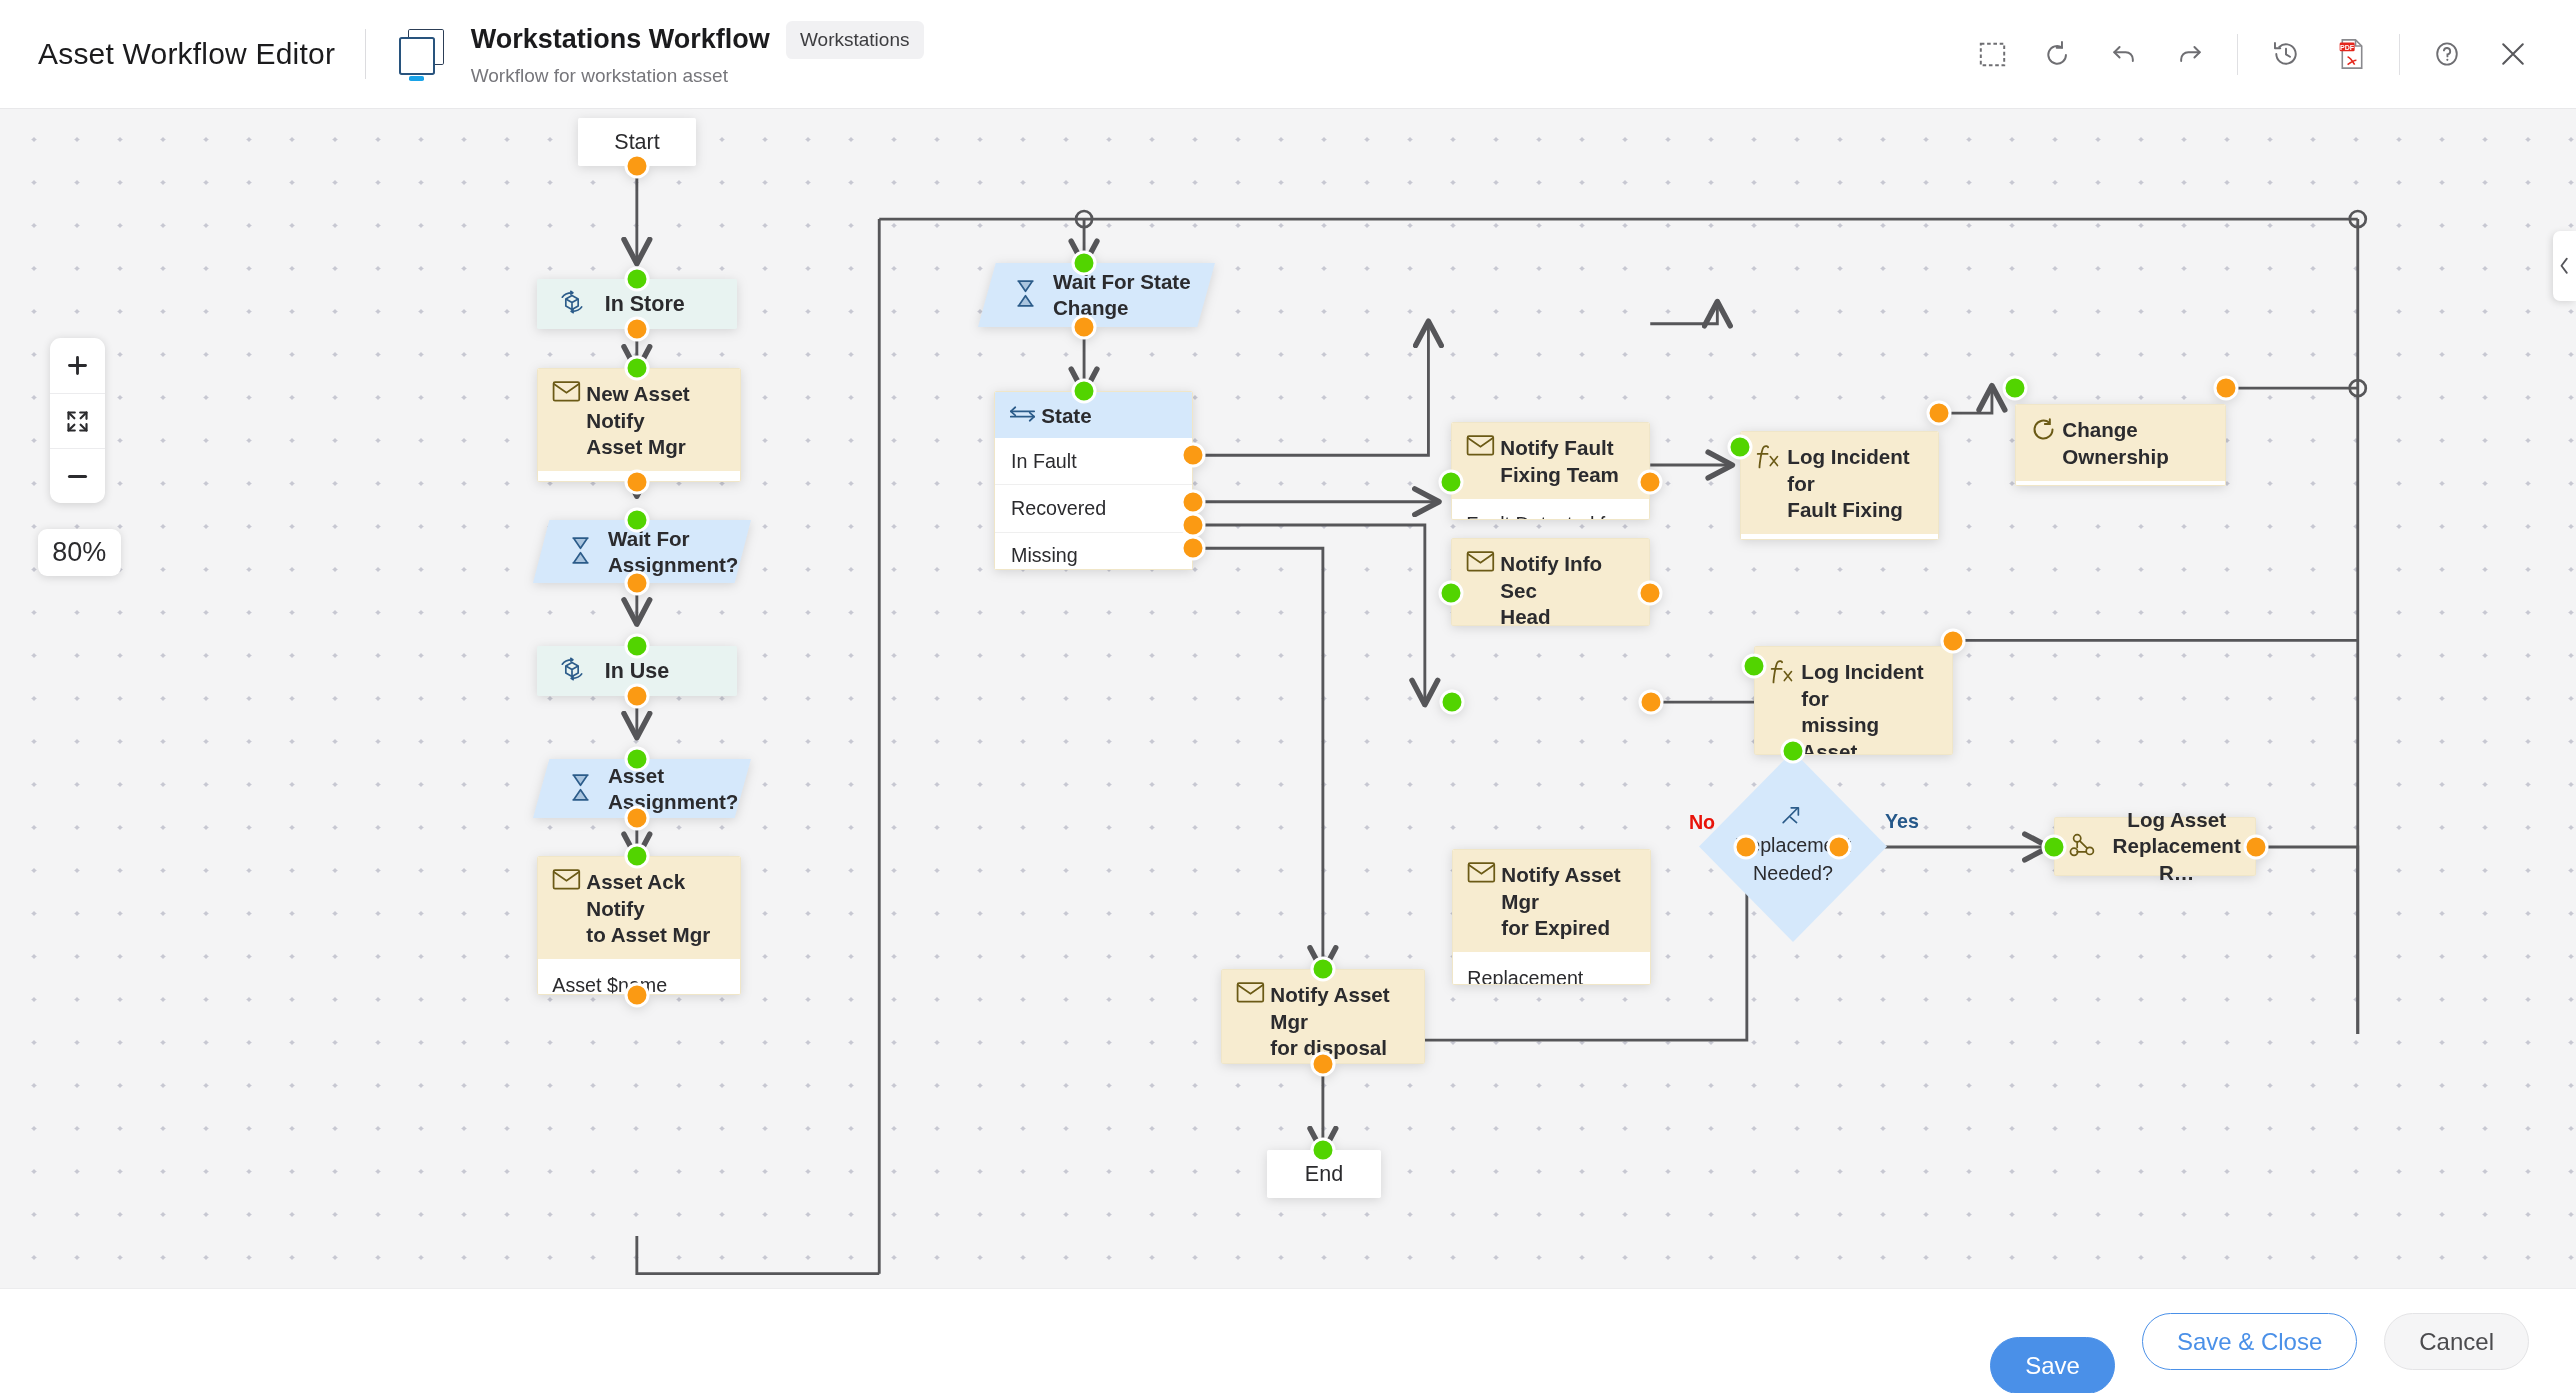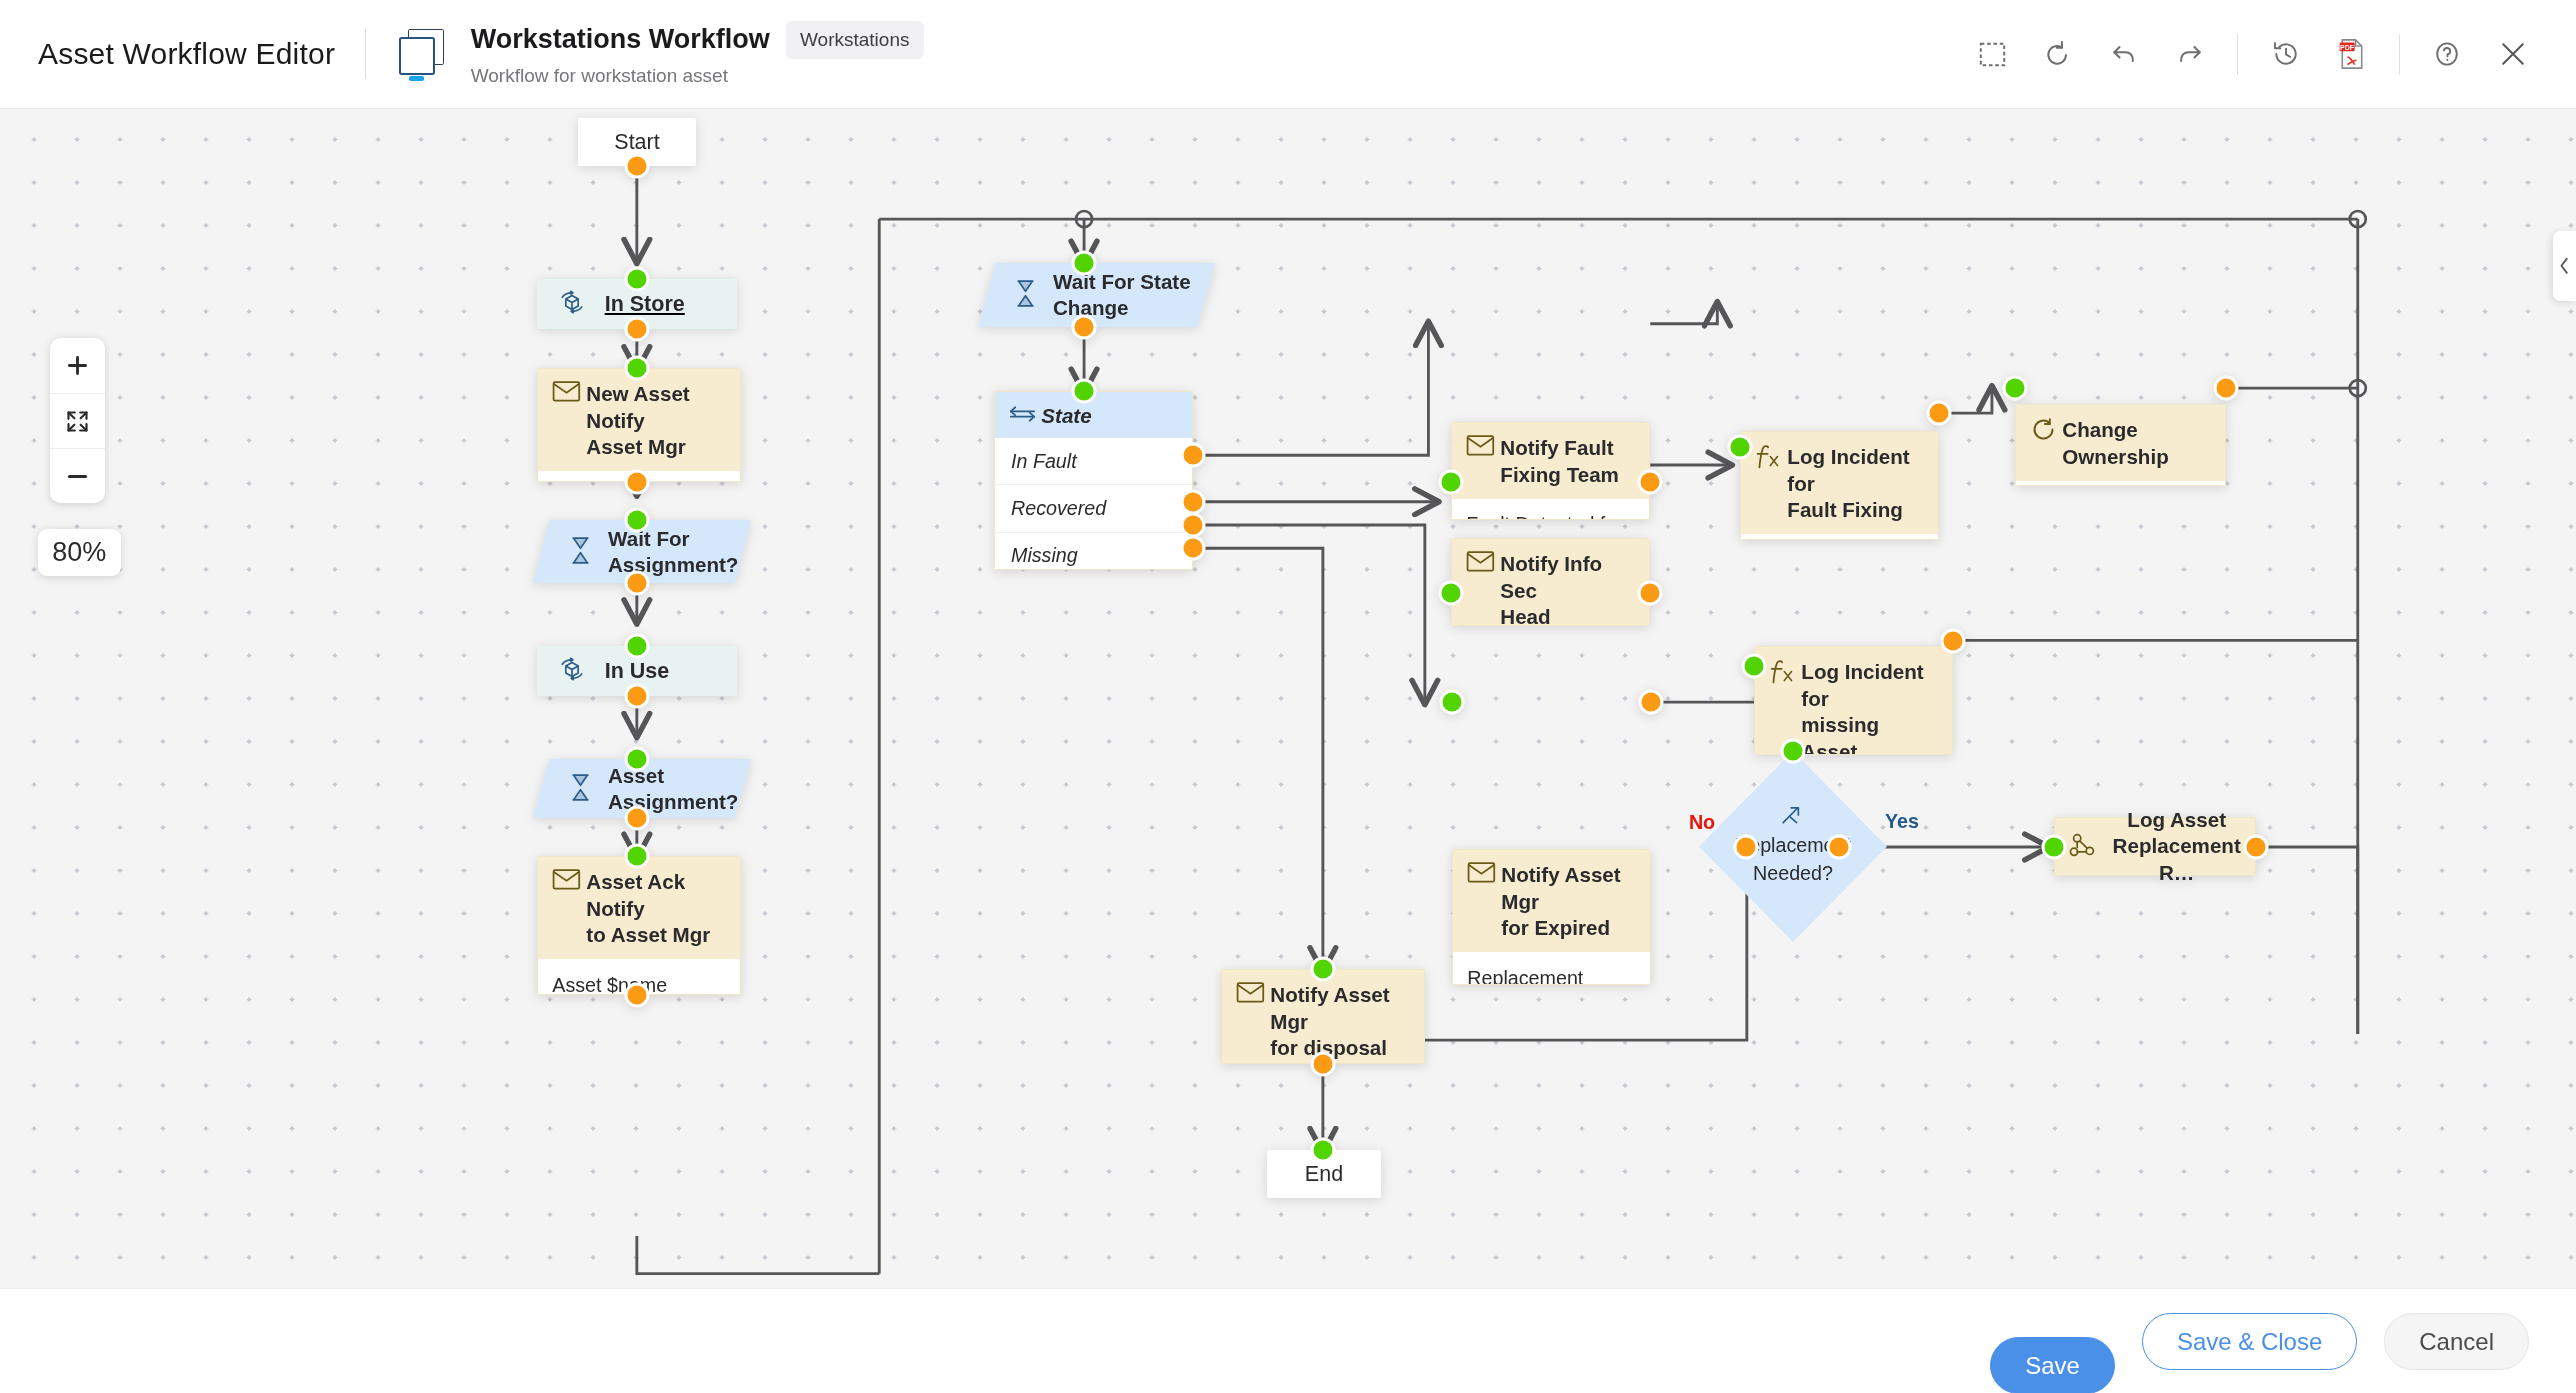--- a/index.html
+++ b/index.html
@@ -340,21 +340,21 @@
     <svg width="14.3" height="21.5" viewBox="0 0 16 24" fill="none" stroke="#55555a" stroke-width="2" stroke-linecap="round" stroke-linejoin="round">
         <path d="M11 4L5 12l6 8"></path>
       </svg>
   </div>
 
   <div class="node shadowed" style="left:578px; top:9px; width:118px; height:48px;">
     <div class="terminal" style="width:100%;height:100%;">Start</div>
     <div class="port out" style="left:59px; top:48px;"></div>
   </div>
 
-  <div class="node shadowed" style="left:537px; top:170px; width:200px; height:50px;text-decoration:underline;">
+  <div class="node shadowed" style="left:537px; top:170px; width:200px; height:50px;">
     <div class="statebox" style="width:100%;height:100%;">
       <span>
         <svg width="30" height="29" viewBox="0 0 34 32" fill="none" stroke="#2c5c8a" stroke-width="1.9" stroke-linejoin="round">
           <path d="M17 8l7 4v8l-7 4-7-4v-8z"></path>
             <path d="M10 12l7 4 7-4M17 16v8"></path>
           <path d="M6 10a12 8 0 0 1 11-5" stroke-linecap="round"></path>
             <path d="M15 3l3 2-3 2"></path>
           <path d="M28 21a12 8 0 0 1-11 5" stroke-linecap="round"></path>
             <path d="M19 28l-3-2 3-2"></path>
         </svg>
@@ -452,21 +452,21 @@
           <path d="M4 2h18M4 30h18"></path>
             <path d="M5.5 2.5l7.5 11 7.5-11M5.5 29.5l7.5-11 7.5 11" fill="#2c5c8a" fill-opacity=".25"></path>
         </svg>
       </span>
       <span class="lbl"><span>Wait For State</span><br><span>Change</span></span>
     </div>
     <div class="port in" style="left:106px; top:0px;"></div>
     <div class="port out" style="left:106px; top:64px;"></div>
   </div>
 
-  <div class="node shadowed" style="left:994px; top:282px; width:199px; height:179px;font-style:italic;">
+  <div class="node shadowed" style="left:994px; top:282px; width:199px; height:179px;">
     <div class="card" style="width:100%;height:100%;">
       <div class="card-head card-blue-head" style="align-items:center; padding:9px 12.5px 9px 14.3px;">
         <span>
           <svg width="27" height="18" viewBox="0 0 30 20" fill="none" stroke="#2c5c8a" stroke-width="1.9" stroke-linecap="round" stroke-linejoin="round">
             <path d="M2 7h26M2 13h26"></path>
               <path d="M7 2.5L2 7l5 4.5M23 8.5l5 4.5-5 4.5"></path>
           </svg>
         </span>
         <span class="lbl">State</span>
       </div>

